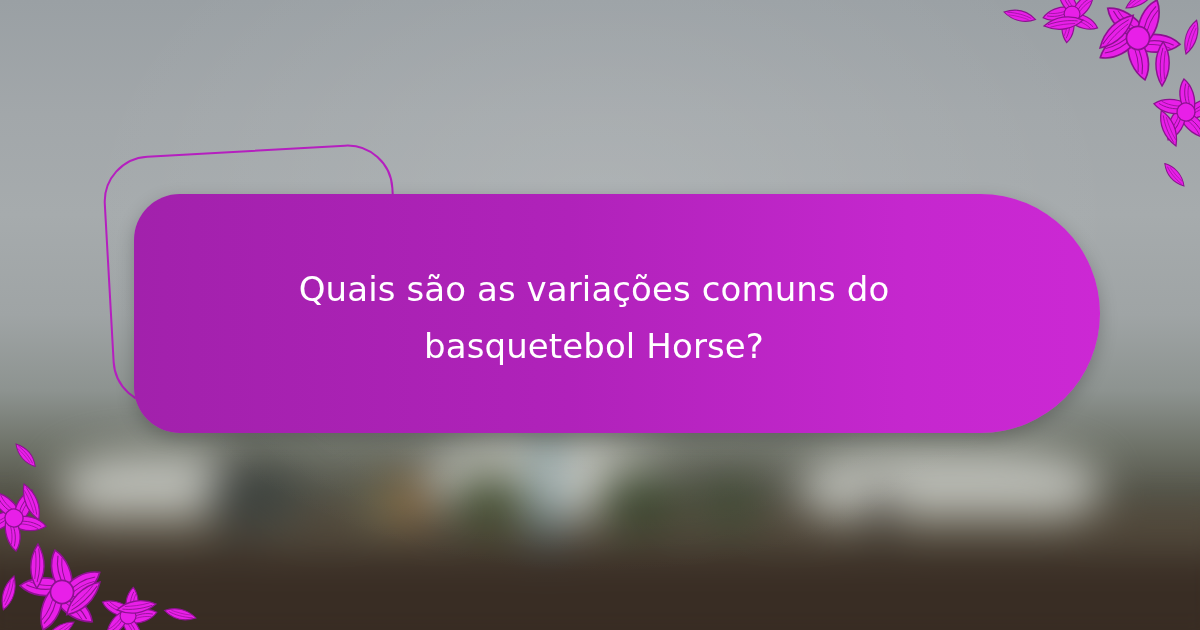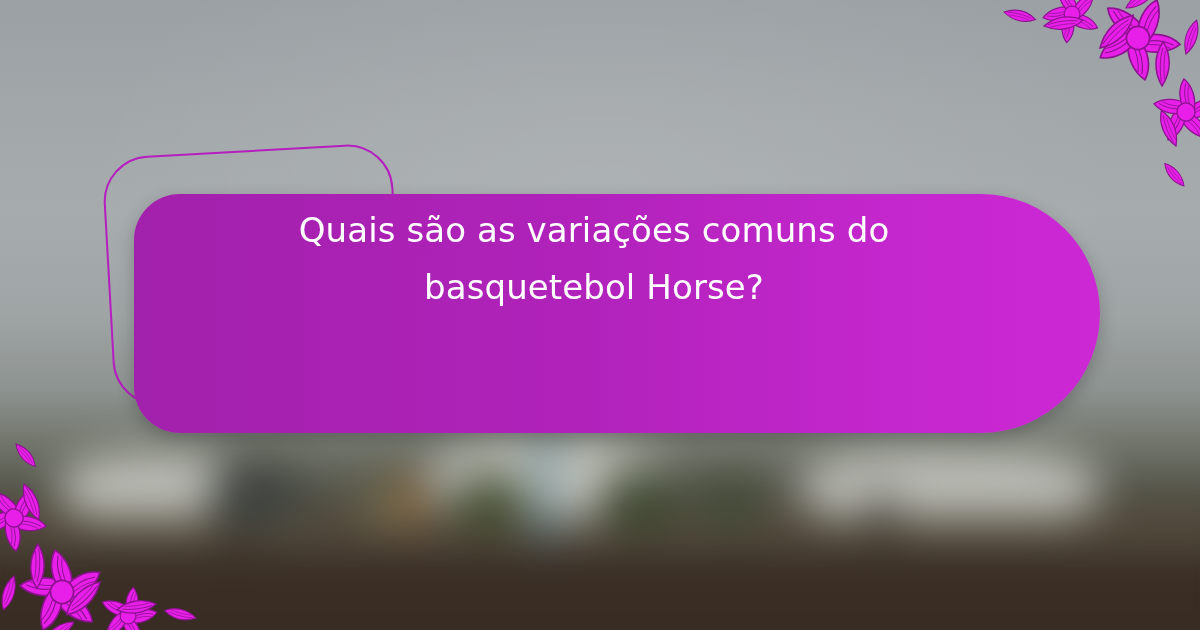--- a/index.html
+++ b/index.html
@@ -79,20 +79,21 @@
   .card {
     position: absolute;
     left: 134px;
     top: 194px;
     width: 966px;
     height: 239px;
     border-radius: 46px 120px 120px 46px;
     background: linear-gradient(to right, #a221ac 0%, #b022ba 45%, #c527ce 80%, #cc28d4 100%);
     box-shadow: 0 6px 18px rgba(0,0,0,.22);
     display: flex;
+    align-items: center;
     justify-content: center;
     box-sizing: border-box;
     padding: 8px 120px 0 90px;
   }
   .card-title {
     color: #ffffff;
     font-size: 34px;
     line-height: 57px;
     font-weight: 400;
     text-align: center;

